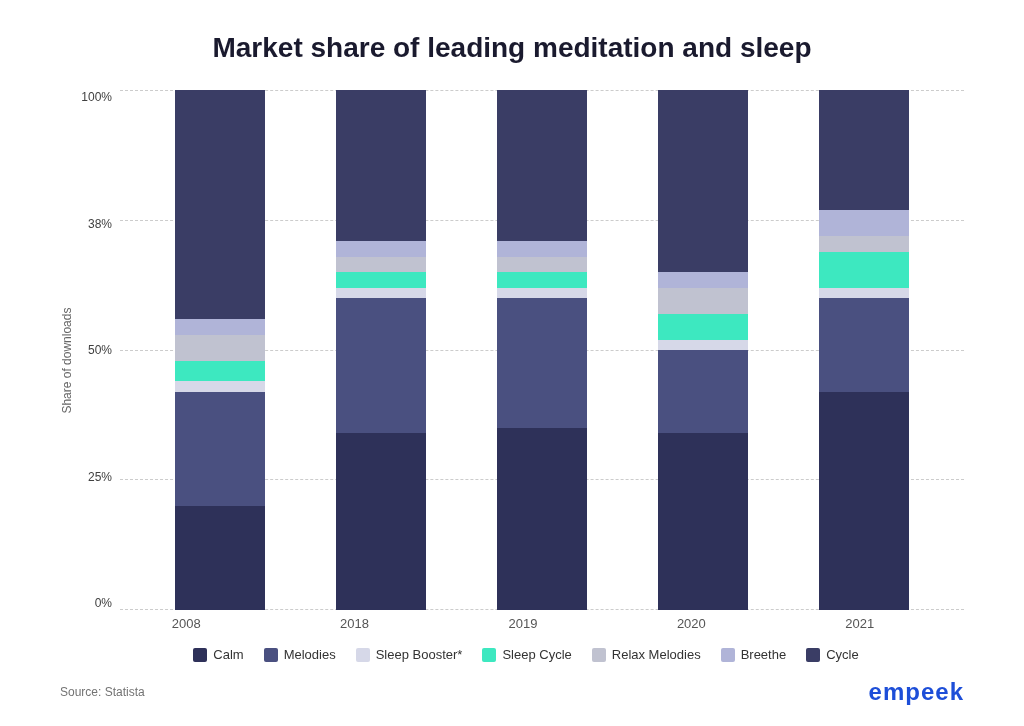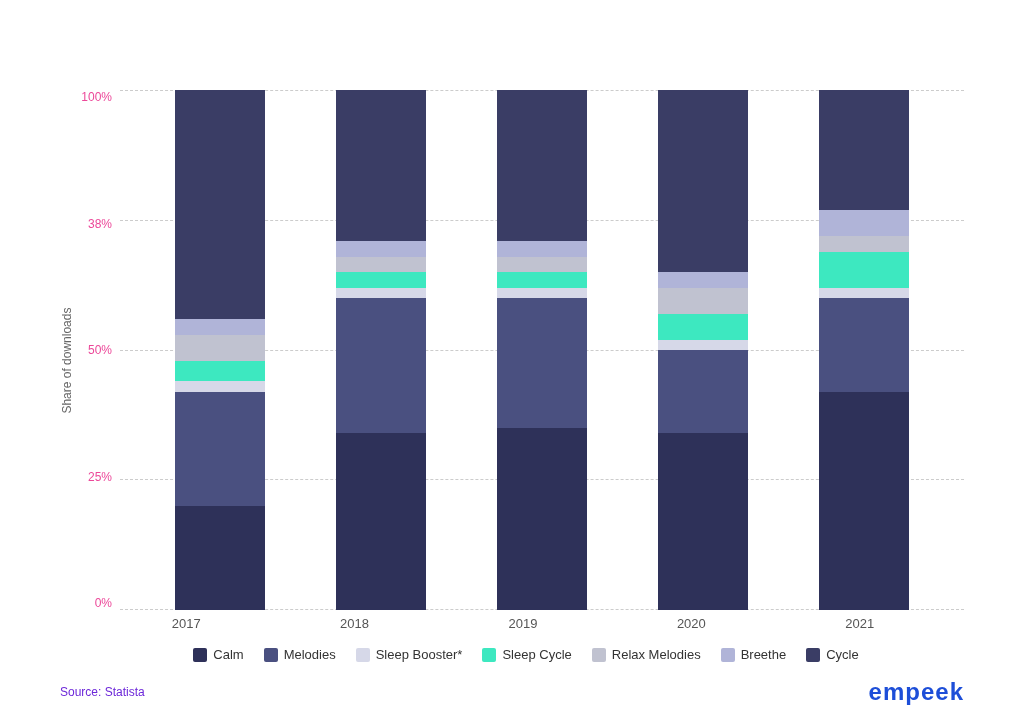--- a/index.html
+++ b/index.html
@@ -56,21 +56,21 @@
       display: flex;
       flex-direction: column-reverse;
       justify-content: space-between;
       align-items: flex-end;
       padding-right: 8px;
       width: 38px;
       padding-bottom: 0px;
     }
     .y-tick {
       font-size: 12px;
-      color: #ec4899;
+      color: #404040;
     }
     .bars-area {
       flex: 1;
       display: flex;
       flex-direction: column;
       position: relative;
     }
     .grid-lines {
       position: absolute;
       top: 0; left: 0; right: 0; bottom: 0;
@@ -151,34 +151,34 @@
     .footer {
       display: flex;
       flex-direction: row;
       justify-content: space-between;
       width: 100%;
       margin-top: 8px;
       align-items: center;
     }
     .source-text {
       font-size: 12px;
-      color: #6d28d9;
+      color: #737373;
     }
     .brand-text {
       font-size: 24px;
       font-weight: 700;
       color: #1d4ed8;
       letter-spacing: 1px;
     }
   </style>
 </head>
 <body>
 
 <h1 class="chart-title">
-  <br>
+  <span>Market share of leading meditation and sleep</span><br>
 </h1>
 
 <div class="chart-area">
   <div class="y-axis-label">Share of downloads</div>
   <div class="chart-content">
     <div class="grid-and-bars">
       <div class="y-axis" id="y-axis-container">
           <div class="y-tick">0%</div>
           <div class="y-tick">25%</div>
           <div class="y-tick">50%</div>
@@ -246,21 +246,21 @@
                 <div class="bar-segment" style="height: 7%; background-color: rgb(61, 232, 192);"></div>
                 <div class="bar-segment" style="height: 3%; background-color: rgb(192, 194, 208);"></div>
                 <div class="bar-segment" style="height: 5%; background-color: rgb(176, 180, 216);"></div>
                 <div class="bar-segment" style="height: 23%; background-color: rgb(58, 61, 101);"></div>
               </div>
             </div>
           </div>
       </div>
     </div>
     <div class="x-labels" id="x-labels">
-        <div class="x-label">2017</div>
+        <div class="x-label">2008</div>
         <div class="x-label">2018</div>
         <div class="x-label">2019</div>
         <div class="x-label">2020</div>
         <div class="x-label">2021</div>
       </div>
   </div>
 </div>
 
 <div class="legend" id="legend">
     <div class="legend-item">

